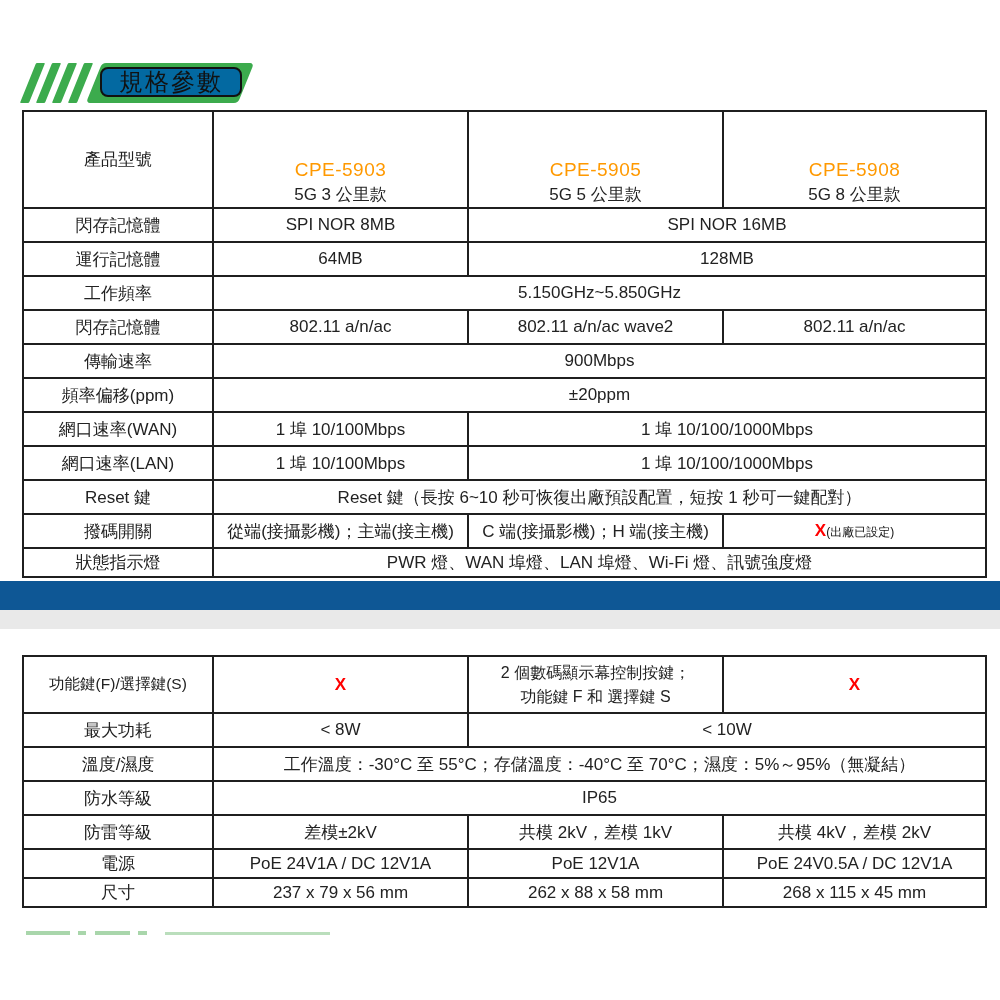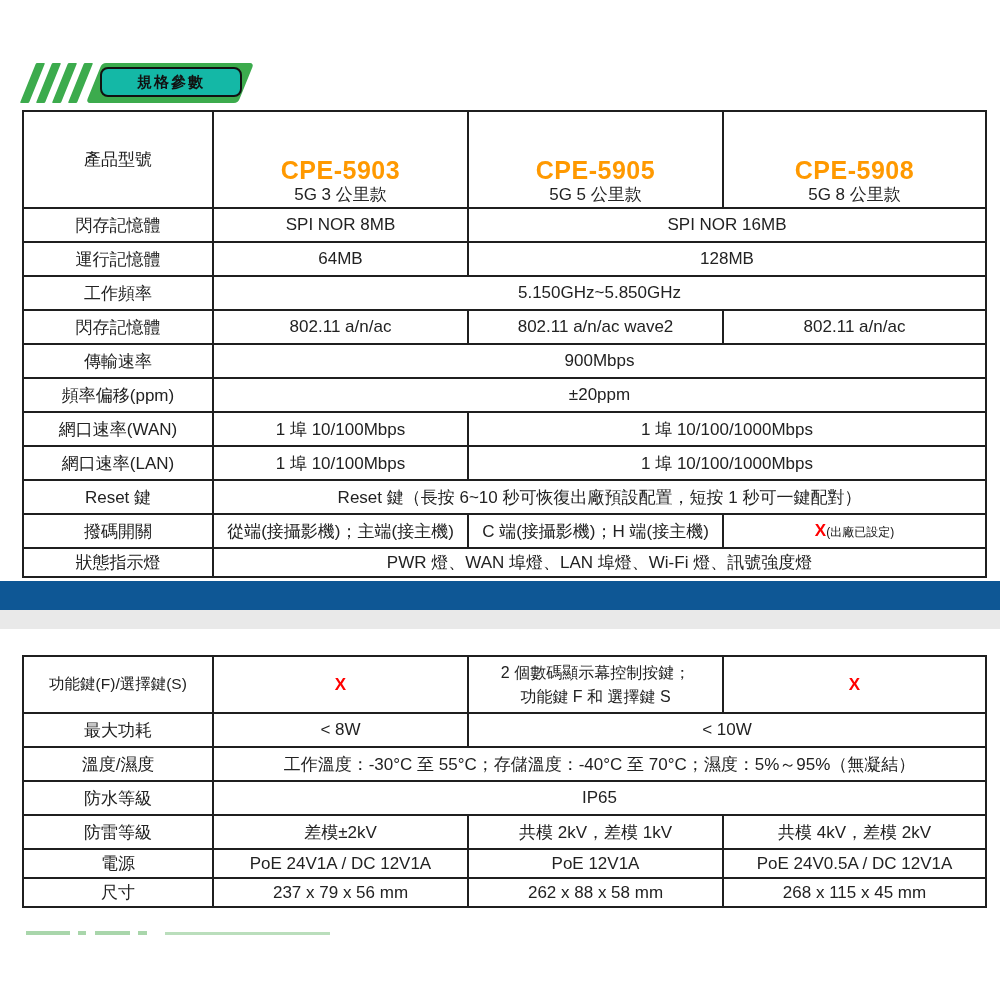--- a/index.html
+++ b/index.html
@@ -11,34 +11,34 @@
        font-family:"Liberation Sans","DejaVu Sans",sans-serif;color:var(--text);}
 
   
   .badge{position:absolute;left:28px;top:63px;height:40px;}
   .stripes{position:absolute;left:0;top:0;height:40px;display:flex;gap:7px;}
   .stripes i{display:block;width:9px;height:40px;background:var(--green);
              transform:skewX(-22deg);border-radius:1px;}
   .banner{position:absolute;left:66px;top:0;width:152px;height:40px;}
   .banner-bg{position:absolute;left:0;top:0;width:152px;height:40px;background:var(--green);
              transform:skewX(-22deg);border-radius:4px;}
-  .banner-label{position:absolute;left:6px;top:4px;width:130px;height:24px;background:#14b8a6;
+  .banner-label{position:absolute;left:6px;top:4px;width:130px;height:24px;background:#0369a1;
                 border:2.5px solid #111;border-radius:8px;display:flex;align-items:center;
-                justify-content:center;font-weight:bold;font-size:15px;letter-spacing:2px;
+                justify-content:center;font-weight:normal;font-size:24px;letter-spacing:2px;
                 color:#111;padding:1px 4px;}
 
   
   table.spec{position:absolute;left:22px;border-collapse:collapse;table-layout:fixed;
              width:963px;background:#fff;}
   table.spec td{border:2px solid var(--border);text-align:center;vertical-align:middle;
                 font-size:17px;padding:0 4px;overflow:hidden;}
   .t1{top:110px;}
   .t2{top:655px;}
   tr.h60{height:56px;} tr.h57{height:57px;} tr.h34{height:34px;} tr.h38{height:29px;}
-  .model{color:var(--orange);font-weight:bold;font-size:25px;line-height:26px;letter-spacing:.5px;margin-top:45px;}
+  .model{color:var(--orange);font-weight:normal;font-size:19px;line-height:26px;letter-spacing:.5px;margin-top:45px;}
   .variant{font-size:17px;line-height:24px;}
   .x-mark{color:var(--red);font-weight:bold;font-size:17px;}
   .note{font-size:12px;color:#111;}
   .small{font-size:14.5px;margin-left:40px;}
   .fs16{font-size:16px;}
   .t2 .label-tight{font-size:15.5px;}
   .two-line div{line-height:24px;font-size:16px;}
 
   
   .blue-bar{position:absolute;left:0;top:581px;width:1000px;height:29px;background:var(--blue-bar);}

